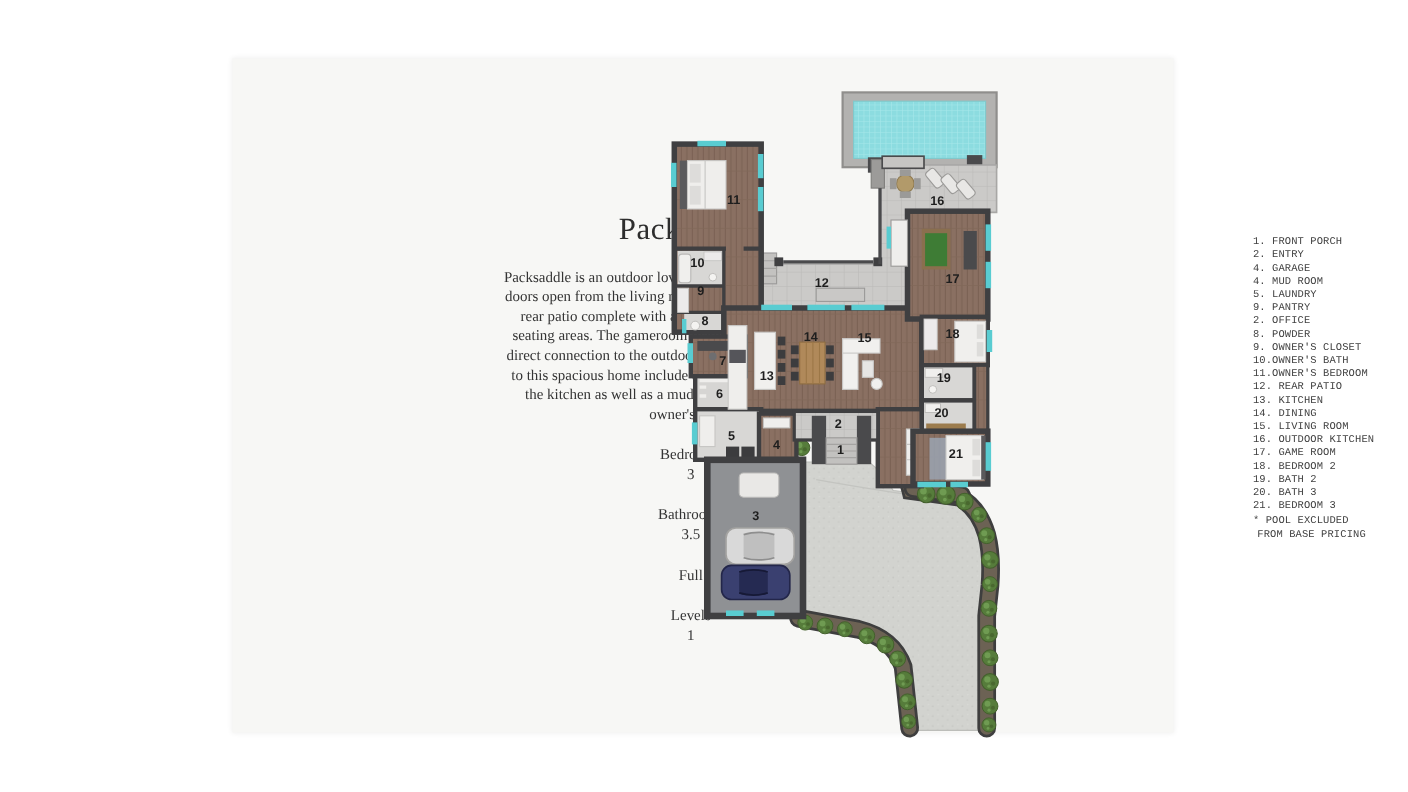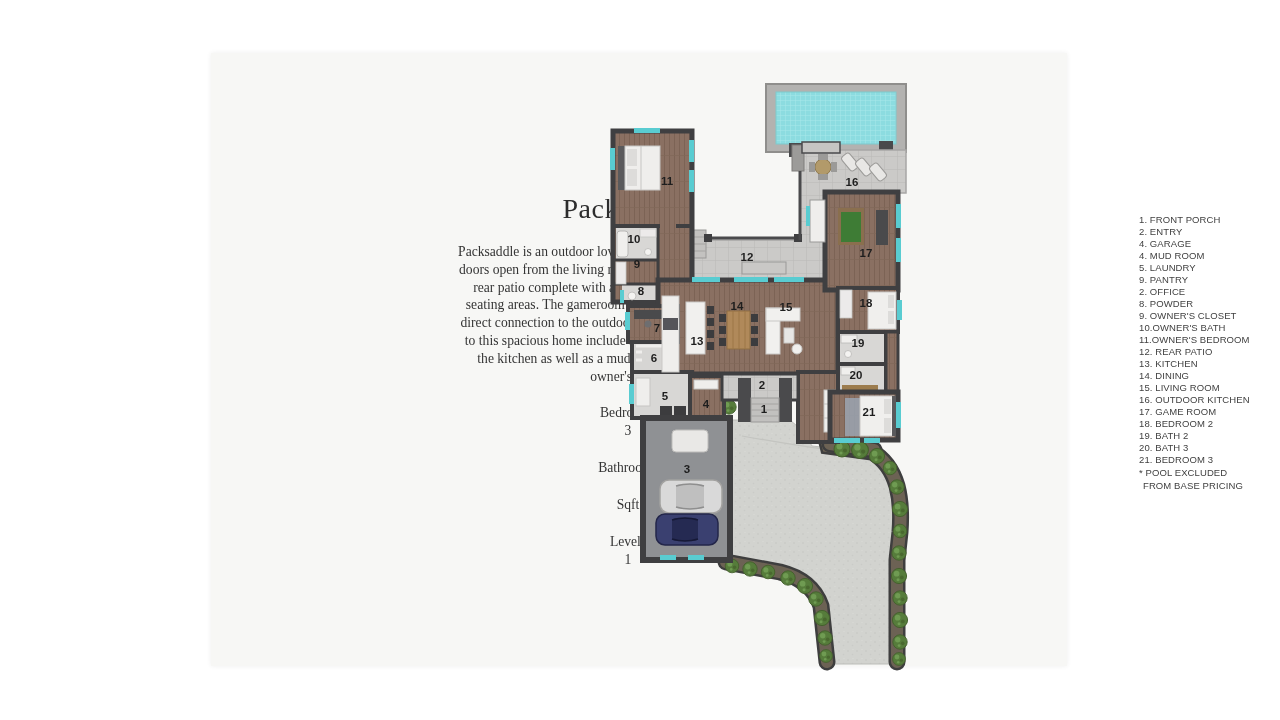--- a/index.html
+++ b/index.html
@@ -6,21 +6,21 @@
   .page{position:relative;width:1280px;height:720px;background:#ffffff;overflow:hidden;
         font-family:"Liberation Serif", serif;}
   .card{position:absolute;left:211px;top:53px;width:856px;height:613px;
         background:#f7f7f5;box-shadow:0 0 5px rgba(0,0,0,0.07);}
   .info-col{position:absolute;left:244px;top:140px;width:346px;text-align:center;color:#333;}
   .plan-title{font-size:28px;font-weight:400;color:#2d2d2d;margin:0 0 18px 0;letter-spacing:0.5px;}
   .plan-desc{font-size:13.6px;line-height:17.8px;margin:0;color:#343434;}
   .stats{margin-top:14px;}
   .stat-group{margin-top:19px;font-size:13.6px;line-height:18px;color:#343434;}
   .legend{position:absolute;left:928px;top:161px;width:130px;
-          font-family:Liberation Sans, sans-serif;font-size:9.5px;line-height:12px;
+          font-family:Liberation Mono, monospace;font-size:9.5px;line-height:12px;
           color:#414141;letter-spacing:0.1px;white-space:nowrap;}
   .legend-foot{margin-top:1px;}
   .legend-foot.indent{padding-left:4px;}
   svg.plan{position:absolute;left:0;top:0;width:1280px;height:720px;}
 </style>
 </head>
 <body>
 
 <div class="page">
   <div class="card">
@@ -28,23 +28,24 @@
     <div class="info-col">
       <h1 class="plan-title">Packsaddle</h1>
       <p class="plan-desc">Packsaddle is an outdoor lovers dream. Full scale glass sliding doors open from the living room to an expansive wrap-around rear patio complete with an outdoor kitchen and multiple seating areas. The gameroom features a wet bar as well as a direct connection to the outdoor terrace. Thoughtful additions to this spacious home include a private office tucked behind the kitchen as well as a mudroom located just off of the owner's entry.</p>
       <div class="stats" id="stats">
           <div class="stat-group">
             <div>Bedrooms</div>
             <div>3</div>
           </div>
           <div class="stat-group">
             <div>Bathrooms</div>
+            <div>3.5</div>
           </div>
           <div class="stat-group">
-            <div>Sqft</div>
+            <div>Full</div>
           </div>
           <div class="stat-group">
             <div>Levels</div>
             <div>1</div>
           </div>
         </div>
     </div>
 
     <div class="legend" id="legend">
         <div class="legend-line">1. FRONT PORCH</div>

